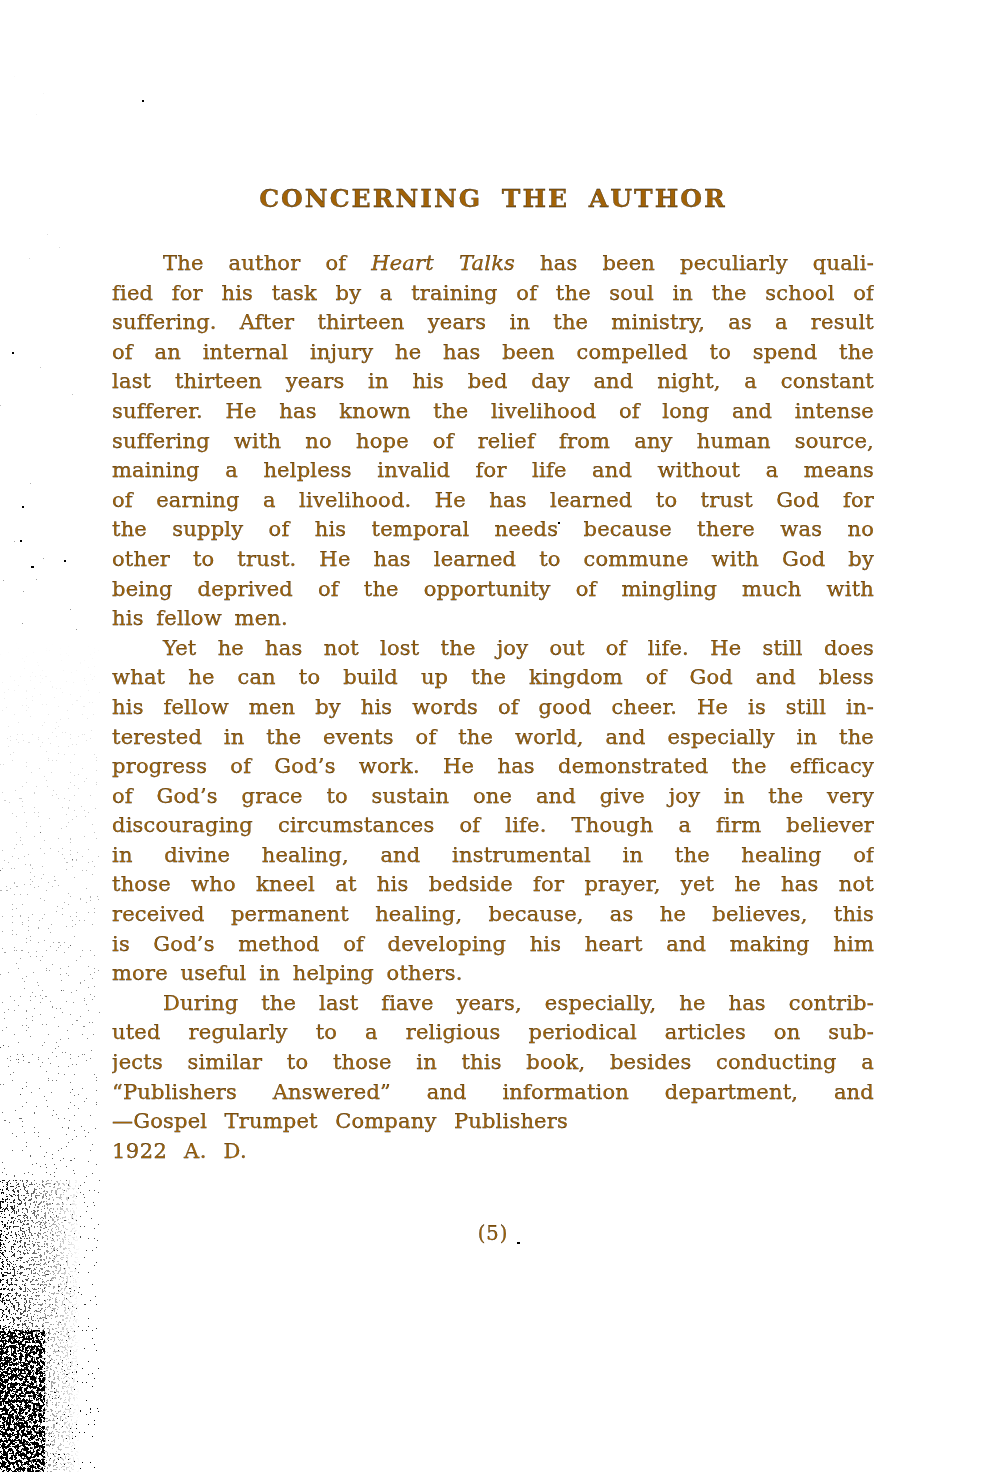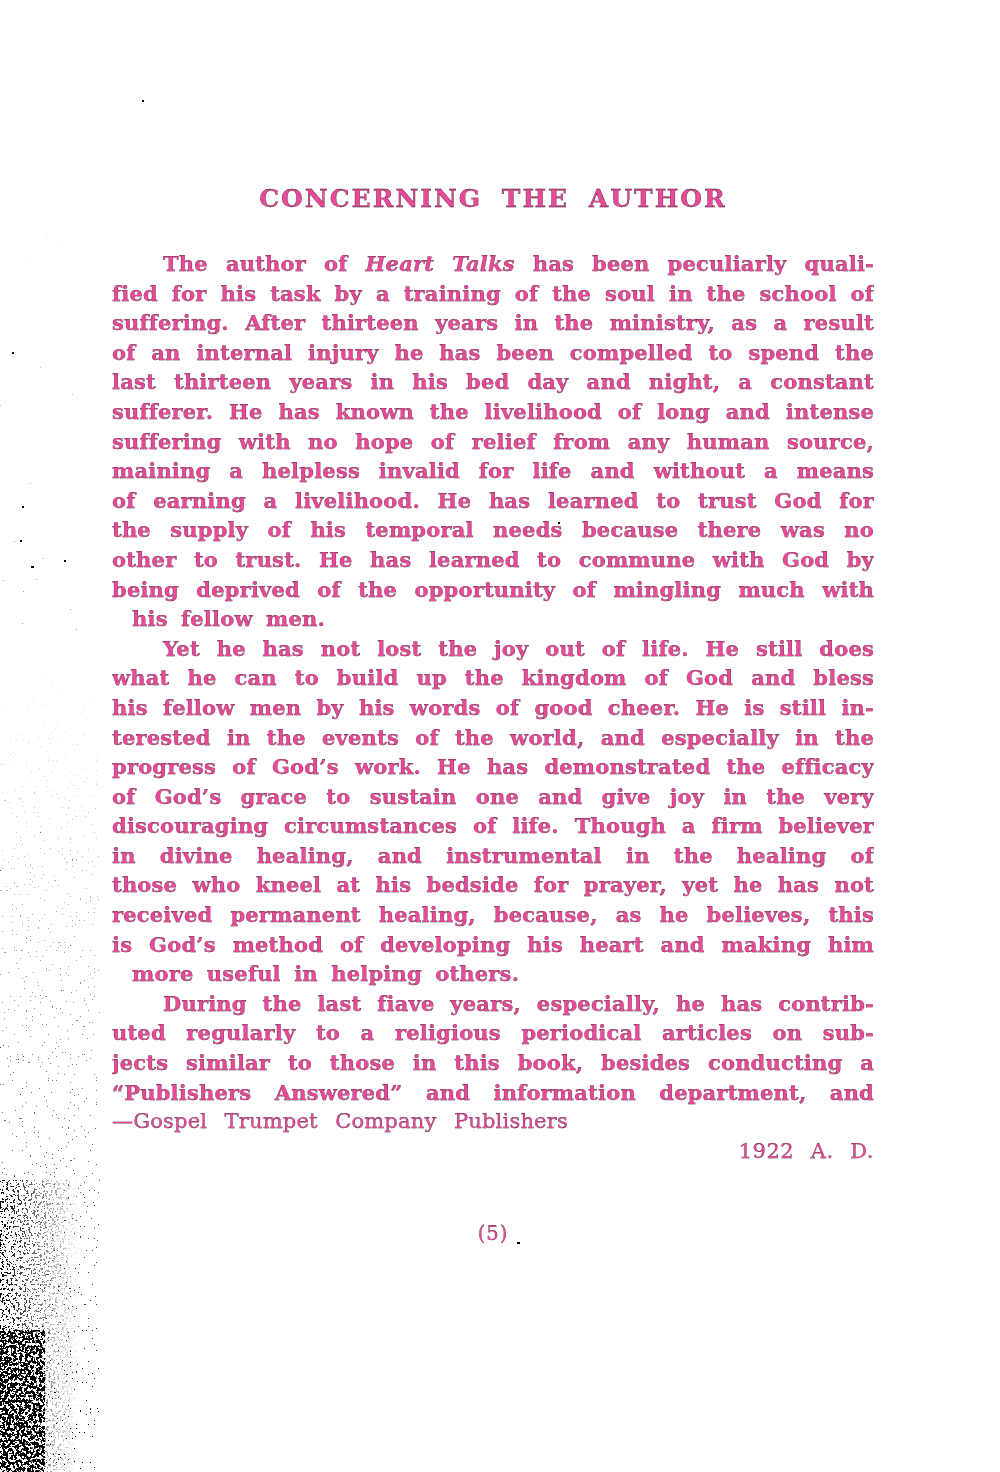--- a/index.html
+++ b/index.html
@@ -4,21 +4,21 @@
 <title>Document</title>
 <style>
   html, body { margin: 0; padding: 0; background: #ffffff; }
   .page {
     position: relative;
     width: 1000px;
     height: 1472px;
     background: #ffffff;
     overflow: hidden;
     font-family: "DejaVu Serif", "Liberation Serif", serif;
-    color: #ec4899;
+    color: #a16207;
   }
   .heading {
     position: absolute;
     left: 112px;
     top: 184px;
     width: 762px;
     margin: 0;
     text-align: center;
     font-size: 25px;
     font-weight: bold;
@@ -36,41 +36,39 @@
   }
   .line {
     font-size: 21px;
     line-height: 29.6px;
     height: 29.6px;
     letter-spacing: 0.2px;
     text-align: justify;
     text-align-last: justify;
     text-justify: inter-word;
     overflow: hidden;
-    font-weight: bold;
   }
   .line.indent { text-indent: 51px; }
   .line.short {
     text-align-last: left;
     word-spacing: 0.28em;
-    margin-left: 20px;
   }
   .signature-line {
     font-size: 21px;
     line-height: 29.6px;
     height: 29.6px;
     text-align: left;
     word-spacing: 0.5em;
     letter-spacing: 0.2px;
   }
   .date-line {
     font-size: 21px;
     line-height: 29.6px;
     height: 29.6px;
-    text-align: right;
+    text-align: left;
     word-spacing: 0.45em;
     letter-spacing: 0.5px;
   }
   .page-number {
     margin-top: 57px;
     text-align: center;
     font-size: 19.5px;
     line-height: 22px;
     letter-spacing: 1px;
   }

